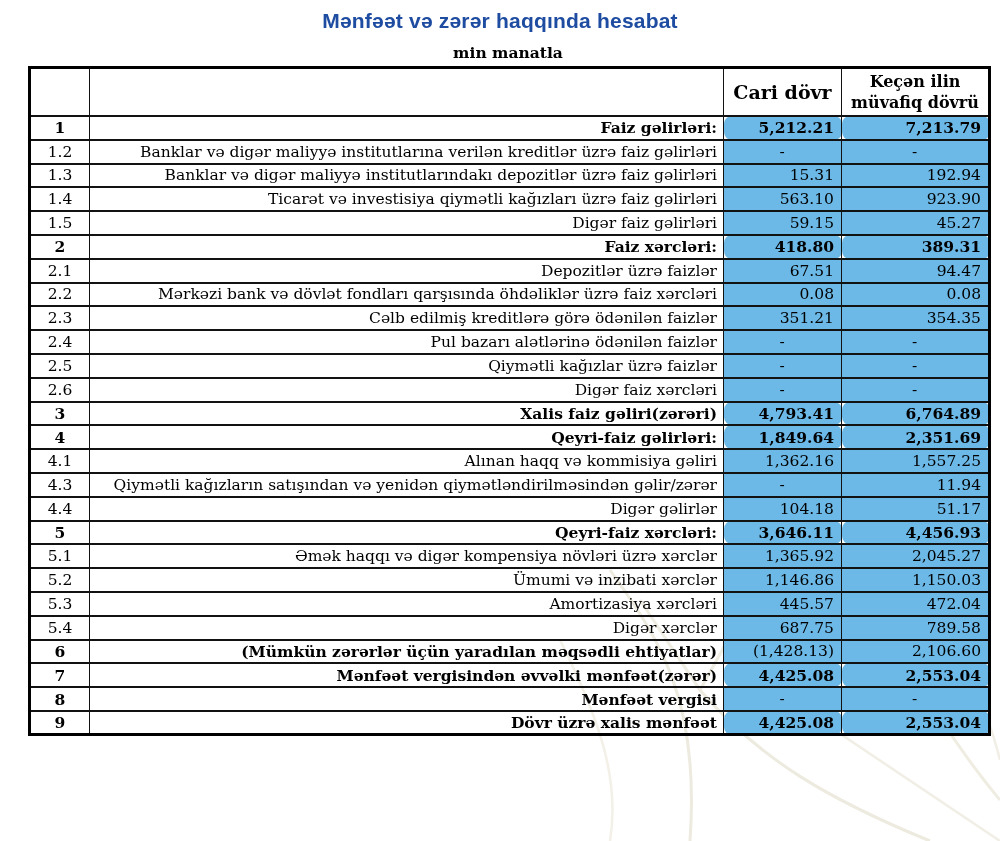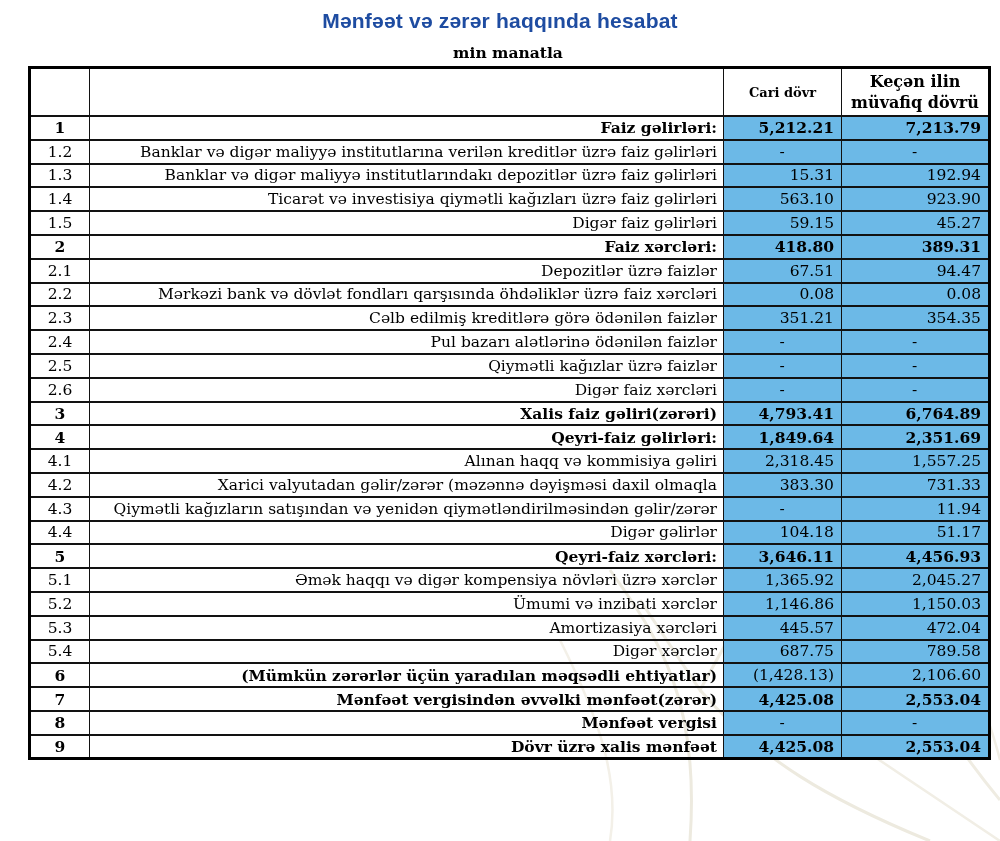--- a/index.html
+++ b/index.html
@@ -58,21 +58,21 @@
     border-bottom: 2px solid #121212;
     border-left: 1.5px solid #121212;
     border-right: 1.5px solid #121212;
     overflow: hidden;
     white-space: nowrap;
   }
   thead th {
     height: 44px;
     background: #ffffff;
     font-weight: bold;
-    font-size: 13px;
+    font-size: 19px;
     text-align: center;
     vertical-align: middle;
   }
   thead .th-prev {
     line-height: 1.32;
     font-size: 16px;
   }
   tbody tr {
     height: 23.8px;
   }
@@ -96,20 +96,21 @@
   td.val.dash {
     text-align: center;
     padding-right: 7px;
   }
   tr.bold-row td.num,
   tr.bold-row td.lbl {
     font-weight: bold;
   }
   td.val.b {
     font-weight: bold;
+    border-radius: 8px;
   }
 </style>
 </head>
 <body>
 
 <div class="page" style="--title-blue: #1e4ca1; --cell-blue: #6cb9e7;">
 
   <svg class="watermark" width="1000" height="841" viewBox="0 0 1000 841" fill="none" xmlns="http://www.w3.org/2000/svg">
     <path d="M 610 570 C 660 640, 700 700, 690 841" stroke="#edeadf" stroke-width="3"></path>
     <path d="M 640 600 L 700 690 L 750 600" stroke="#efece2" stroke-width="3"></path>
@@ -223,28 +224,22 @@
     </tr>
         <tr class="bold-row">
       <td class="num">4</td>
       <td class="lbl">Qeyri-faiz gəlirləri:</td>
       <td class="val b">1,849.64</td>
       <td class="val b">2,351.69</td>
     </tr>
         <tr>
       <td class="num">4.1</td>
       <td class="lbl">Alınan haqq və kommisiya gəliri</td>
-      <td class="val">2,318.45</td>
+      <td class="val">1,362.16</td>
       <td class="val">1,557.25</td>
-    </tr>
-        <tr>
-      <td class="num">4.2</td>
-      <td class="lbl">Xarici valyutadan gəlir/zərər (məzənnə dəyişməsi daxil olmaqla</td>
-      <td class="val">383.30</td>
-      <td class="val">731.33</td>
     </tr>
         <tr>
       <td class="num">4.3</td>
       <td class="lbl">Qiymətli kağızların satışından və yenidən qiymətləndirilməsindən gəlir/zərər</td>
       <td class="val dash">-</td>
       <td class="val">11.94</td>
     </tr>
         <tr>
       <td class="num">4.4</td>
       <td class="lbl">Digər gəlirlər</td>

